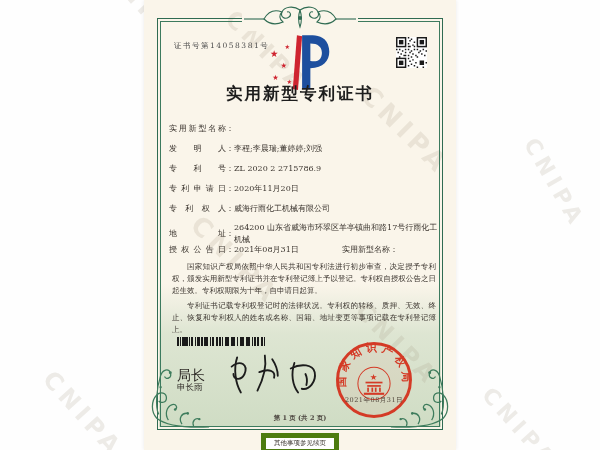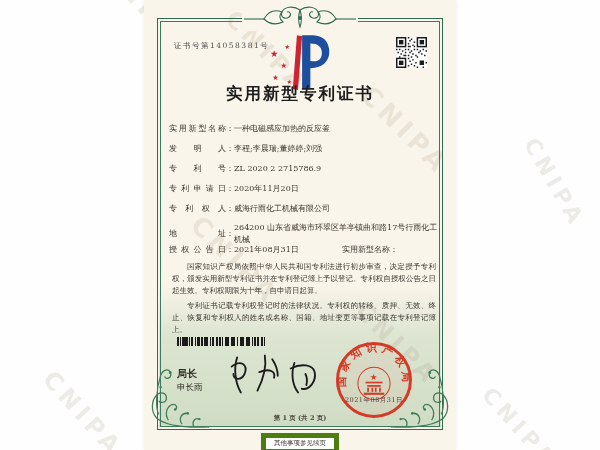--- a/index.html
+++ b/index.html
@@ -37,21 +37,21 @@
   
   .paras{position:absolute;left:25px;right:17px;top:258px;font-size:7.5px;line-height:1.6;
          color:#3b352f;text-align:justify;}
   .paras p{margin:3px;text-indent:2em;}
   
   .barcode{position:absolute;left:33px;top:337px;width:88px;height:9px;
      background-image:
        repeating-linear-gradient(90deg,#1a1a1a 0 1px,transparent 1px 3px),
        repeating-linear-gradient(90deg,#1a1a1a 0 2px,transparent 2px 7px),
        repeating-linear-gradient(90deg,#1a1a1a 0 1px,transparent 1px 5px);}
-  .director-label{position:absolute;left:33px;top:367px;font-size:10px;color:#2e2a26;font-weight:bold;}
+  .director-label{position:absolute;left:33px;top:367px;font-size:14px;color:#2e2a26;}
   .director-name{position:absolute;left:33px;top:382px;font-size:8.5px;color:#2e2a26;}
   .signature{position:absolute;left:78px;top:350px;width:106px;height:48px;}
   .seal{position:absolute;left:191px;top:341px;width:78px;height:78px;}
   .seal-date{position:absolute;left:191px;top:396px;width:78px;text-align:center;
        font-size:6.5px;color:#51463c;letter-spacing:0.5px;}
   .page-indicator{position:absolute;left:0;right:0;top:414px;text-align:center;font-size:6.5px;color:#4a443e;font-weight:bold;}
   .footer-note{position:absolute;left:0;right:0;top:430px;text-align:center;}
   .footer-note span{display:inline-block;background:#ffffff;border:5px solid #4d7c0f;
        padding:1px 8px;font-size:6.5px;color:#3b352f;}
 </style>
@@ -163,21 +163,20 @@
                    M14,20h1v1h-1z M18,20h1v1h-1z M20,17h1v1h-1z M8,19h1v1h-1z"></path>
         </g>
       </svg>
     </div>
 
     <div class="title">实用新型专利证书</div>
 
     <div class="row" style="top:123px">
       <span class="lbl">实用新型名称</span>
         <span class="colon">：</span>
-        <span class="val">一种电磁感应加热的反应釜</span>
     </div>
     <div class="row" style="top:143px">
       <span class="lbl">发明人</span>
         <span class="colon">：</span>
         <span class="val">李程;李晨瑞;董婷婷;刘强</span>
     </div>
     <div class="row" style="top:163px">
       <span class="lbl">专利号</span>
         <span class="colon">：</span>
         <span class="val">ZL 2020 2 2715786.9</span>

